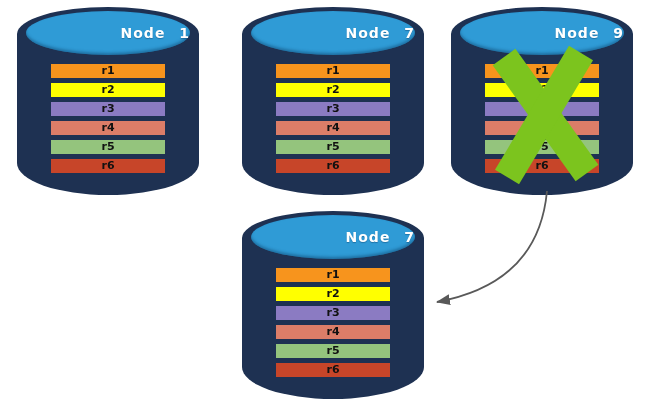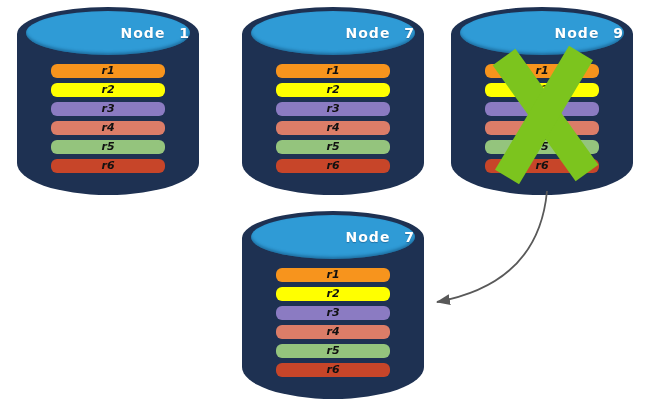--- a/index.html
+++ b/index.html
@@ -54,27 +54,26 @@
   }
   .bars {
     position: absolute;
     top: 57px;
     left: 34px;
     right: 34px;
   }
   .bar {
     height: 14px;
     margin-bottom: 5px;
-    border-radius: 6px;
+    border-radius: 0;
     text-align: center;
     font-size: 11px;
     font-weight: bold;
     line-height: 14px;
     color: var(--row-text);
-    font-style: italic;
   }
   .x-overlay {
     position: absolute;
     left: 492px;
     top: 46px;
     width: 106px;
     height: 138px;
     overflow: visible;
   }
   .x-overlay line {

